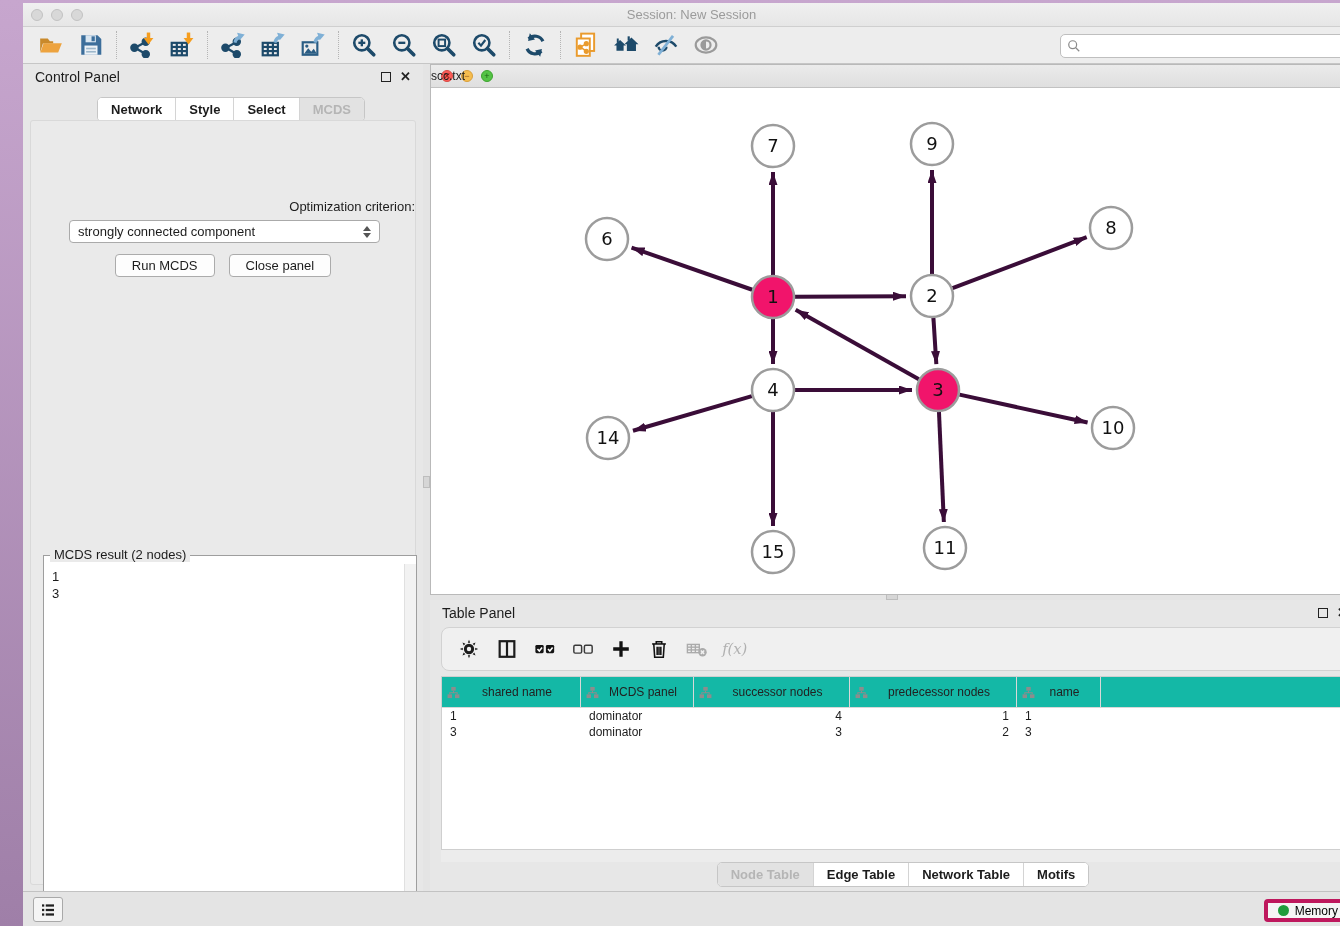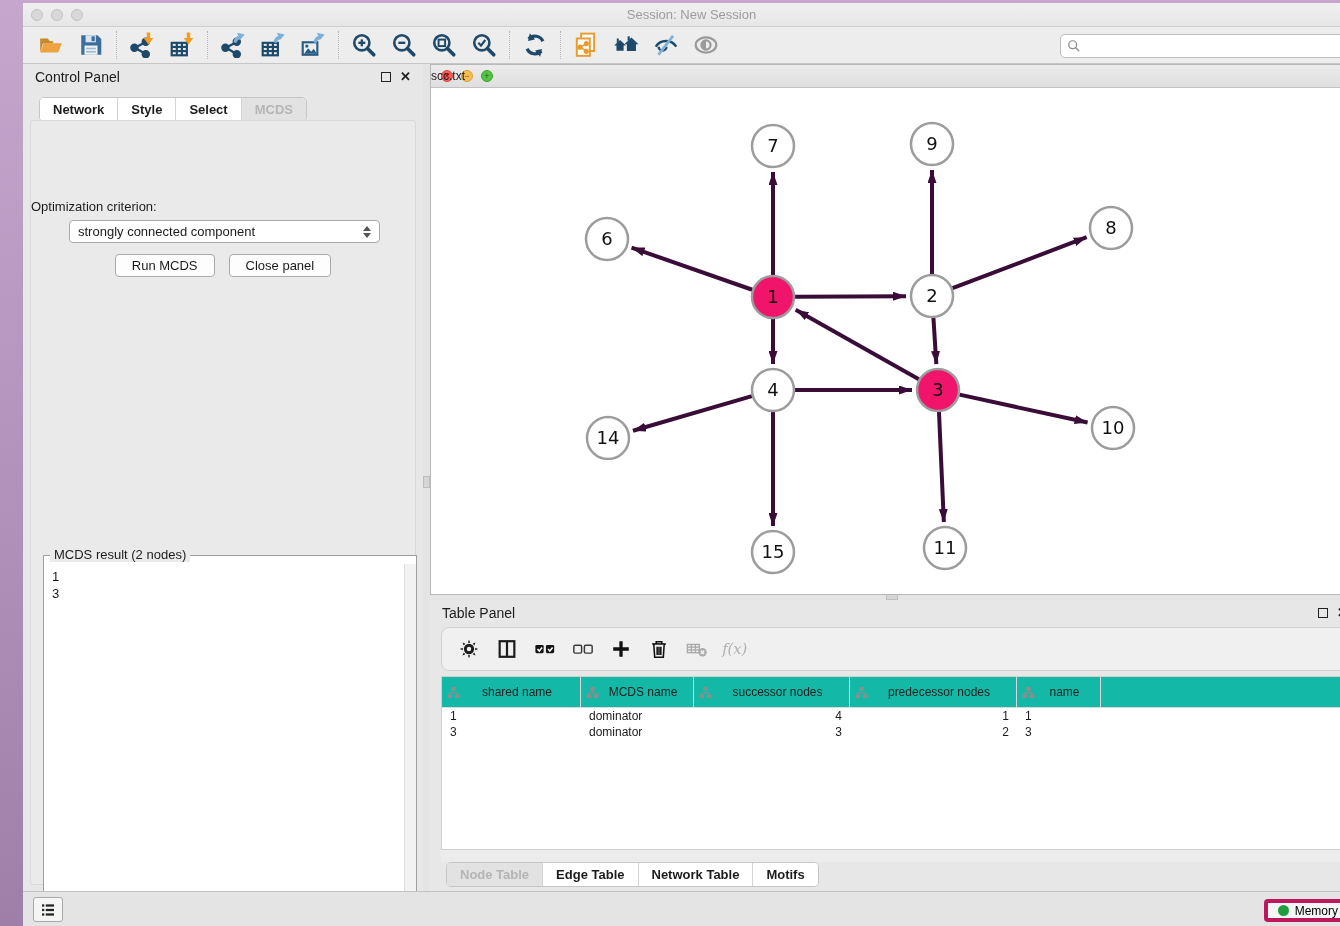--- a/index.html
+++ b/index.html
@@ -28,27 +28,27 @@
   
   .panel-head { height:26px; display:flex; align-items:center; padding:0 12px; }
   .panel-title { font-size:14px; color:#1c1c1c; }
   .panel-ctrls { margin-left:auto; display:flex; align-items:center; gap:9px; }
   .float-btn { width:10px; height:10px; border:1.5px solid #222; background:transparent; display:inline-block; }
   .close-btn { font-size:13px; font-weight:bold; color:#222; line-height:10px; }
 
   
   .control-panel { position:absolute; left:0; top:61px; width:400px; height:827px; background:#e7e7e7; }
   .cp-body { position:absolute; left:7px; right:7px; top:56px; bottom:6px; background:#eaeaea; border:1px solid #d9d9d9; border-radius:3px; }
-  .tabbar { position:absolute; left:16px; right:0; display:flex; justify-content:flex-start; }
+  .tabbar { position:absolute; left:16px; right:0; display:flex; justify-content:center; }
   .cp-tabs { top:33px; }
   .seg-group { display:inline-flex; background:#fff; border:1px solid #c6c6c6; border-radius:5px; overflow:hidden; }
   .seg { padding:4px 13px; font-size:13px; font-weight:bold; color:#1c1c1c; border-left:1px solid #d4d4d4; background:#fff; white-space:nowrap; }
   .seg:first-child { border-left:none; }
   .seg.active { background:#e2e2e2; color:#b5b5b5; }
-  .opt-label { position:absolute; left:0; right:0; top:78px; text-align:left; font-size:13px; }
+  .opt-label { position:absolute; left:0; right:0; top:78px; text-align:right; font-size:13px; }
   .dropdown { position:absolute; left:38px; top:99px; width:311px; height:23px; background:#fff; border:1px solid #aaa; border-radius:4px; display:flex; align-items:center; padding:0 8px; }
   .dropdown .val { flex:1; font-size:13px; }
   .stepper { display:flex; flex-direction:column; gap:2px; }
   .stepper i { width:0; height:0; border-left:4px solid transparent; border-right:4px solid transparent; }
   .stepper .up { border-bottom:5px solid #555; }
   .stepper .dn { border-top:5px solid #555; }
   .cp-buttons { position:absolute; left:0; right:0; top:133px; display:flex; justify-content:center; gap:14px; }
   .btn { background:#fdfdfd; border:1px solid #ababab; border-radius:4px; height:23px; padding:0 16px; font-size:13px; font-family:"Liberation Sans",sans-serif; color:#1c1c1c; }
   .result-box { position:absolute; left:12px; top:434px; width:374px; height:376px; border:1px solid #9e9e9e; background:#fff; }
   .result-legend { position:absolute; left:6px; top:-9px; background:#eaeaea; padding:0 4px; font-size:13px; }
@@ -499,21 +499,21 @@
           </div>
           <div class="th" style="width: 113px;">
             <svg viewBox="0 0 14 14" xmlns="http://www.w3.org/2000/svg">
               <g fill="#8d8d8d">
                 <rect x="4.6" y="1" width="4.8" height="4"></rect>
                 <rect x="0.6" y="9" width="4.8" height="4"></rect>
                 <rect x="8.6" y="9" width="4.8" height="4"></rect>
               </g>
               <path d="M7 5v2.2M3 9V7.2h8V9" stroke="#8d8d8d" stroke-width="1.1" fill="none"></path>
             </svg>
-            <span>MCDS name</span>
+            <span>MCDS panel</span>
           </div>
           <div class="th" style="width: 156px;">
             <svg viewBox="0 0 14 14" xmlns="http://www.w3.org/2000/svg">
               <g fill="#8d8d8d">
                 <rect x="4.6" y="1" width="4.8" height="4"></rect>
                 <rect x="0.6" y="9" width="4.8" height="4"></rect>
                 <rect x="8.6" y="9" width="4.8" height="4"></rect>
               </g>
               <path d="M7 5v2.2M3 9V7.2h8V9" stroke="#8d8d8d" stroke-width="1.1" fill="none"></path>
             </svg>

